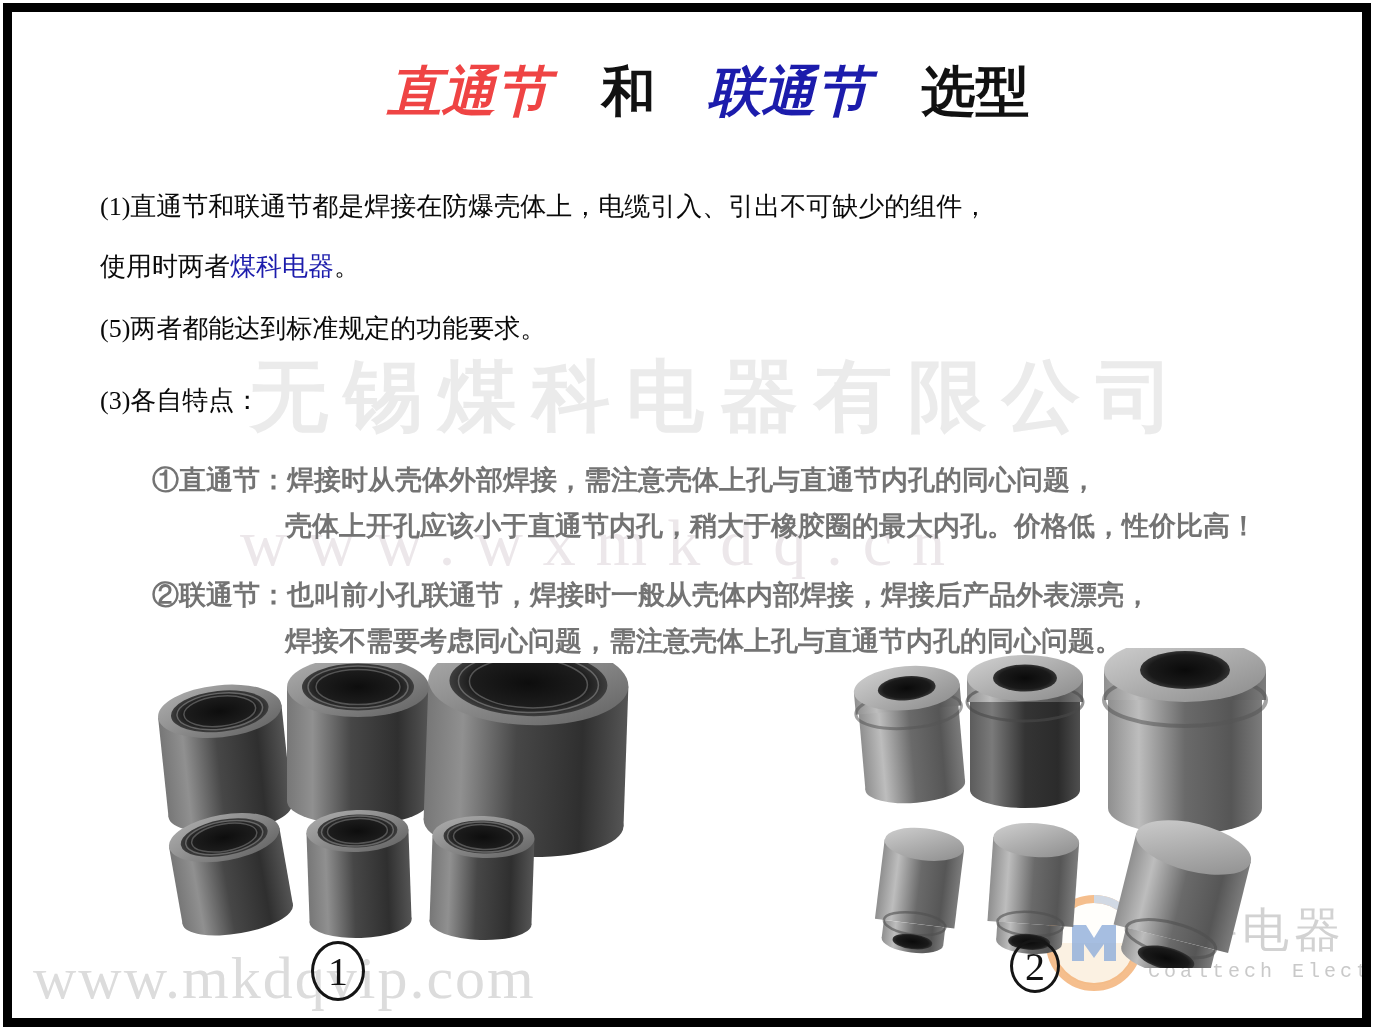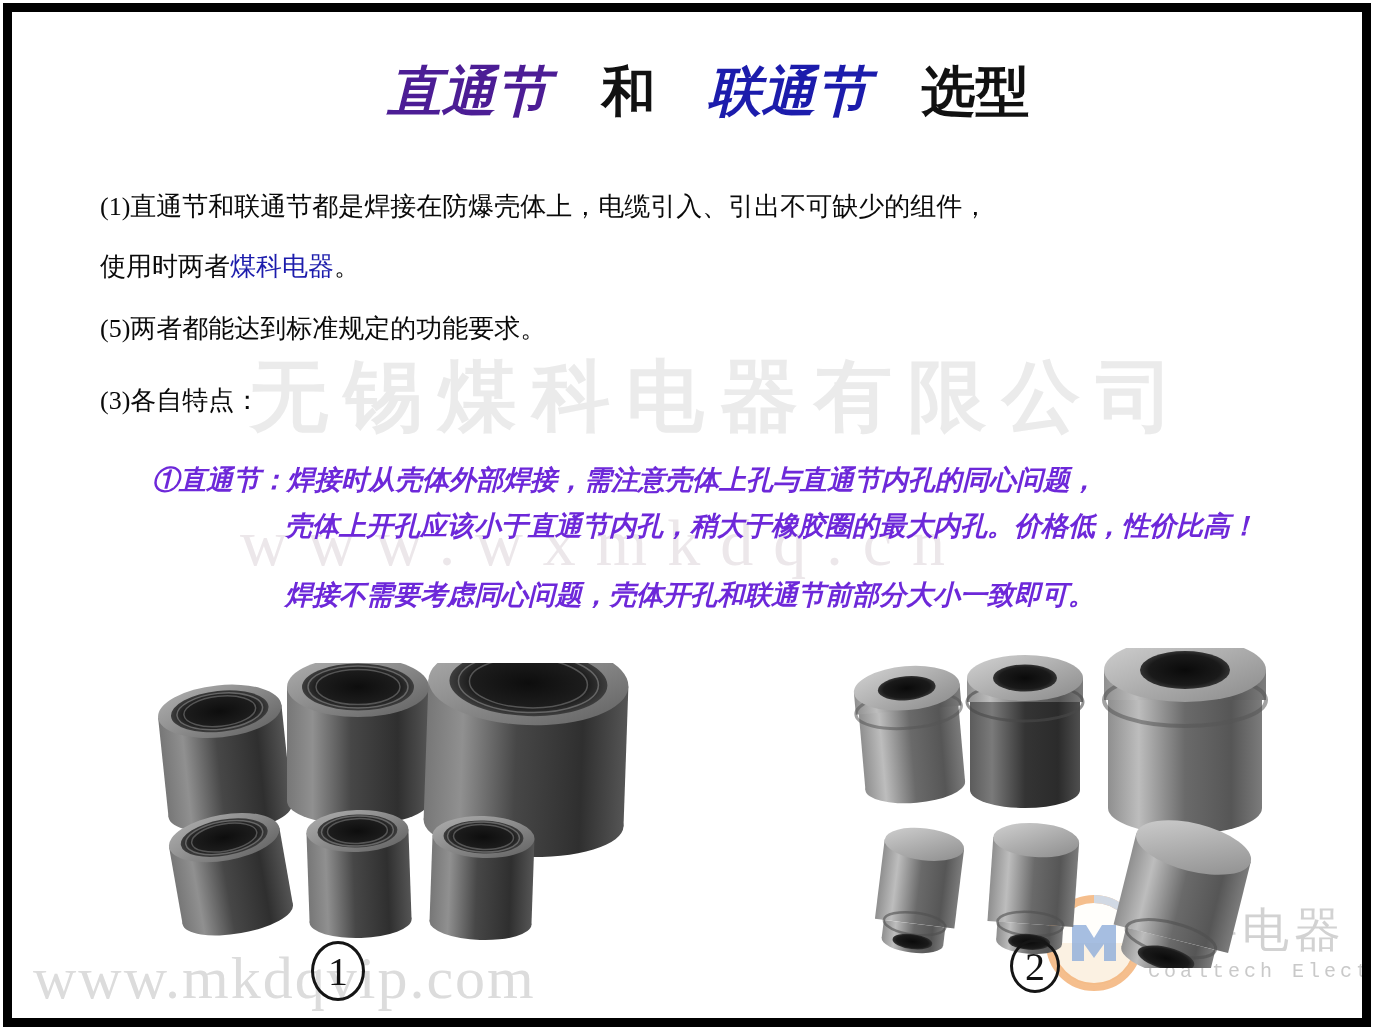--- a/index.html
+++ b/index.html
@@ -17,21 +17,21 @@
   .title{left:0;top:56px;width:100%;text-align:center;font-size:54px;font-weight:bold;color:#111;z-index:2;}
   .title .blue{font-style:italic;}
   .title .gap{display:inline-block;width:52px;}
   
   .para{font-size:26px;font-weight:normal;color:#0a0a0a;left:100px;z-index:2;}
   .p1l1{top:189px;}
   .p1l2{top:249px;}
   .p2{top:311px;}
   .p3{top:383px;}
   
-  .feat{left:152px;font-size:27px;font-weight:bold;color:#6d28d9;line-height:46px;z-index:2;font-style:italic;}
+  .feat{left:152px;font-size:27px;font-weight:bold;color:#737373;line-height:46px;z-index:2;}
   .f1{top:457px;}
   .f2{top:572px;}
   .feat .cont{margin-left:133px;}
   
   .photo1{left:145px;top:663px;z-index:2;}
   .photo2{left:833px;top:648px;z-index:2;}
   
   .circle-label{display:flex;align-items:center;justify-content:center;border:3px solid #151515;border-radius:50%;font-size:40px;color:#111;z-index:3;background:transparent;}
   .label1{left:311px;top:941px;width:48px;height:54px;}
   .label2{left:1010px;top:939px;width:44px;height:48px;}
@@ -41,36 +41,37 @@
   .logo-en{left:1148px;top:960px;font-size:20px;letter-spacing:4px;color:#c9c9c9;font-family:"Liberation Mono",monospace;z-index:1;}
 </style>
 </head>
 <body>
 
 <div class="abs wm-company">无锡煤科电器有限公司</div>
 <div class="abs wm-site-cn">www.wxmkdq.cn</div>
 <div class="abs wm-site-vip">www.mkdqvip.com</div>
 
 <div class="abs title">
-  <span class="blue" style="color: #4c1d95; margin-left: 43px;">直通节</span><span class="gap"></span><span>和</span><span class="gap"></span><span class="blue" style="color: rgb(28, 28, 172);">联通节</span><span class="gap"></span><span>选型</span>
+  <span class="blue" style="color: #ef4444; margin-left: 43px;">直通节</span><span class="gap"></span><span>和</span><span class="gap"></span><span class="blue" style="color: rgb(28, 28, 172);">联通节</span><span class="gap"></span><span>选型</span>
 </div>
 
 <div class="abs para p1l1">(1)直通节和联通节都是焊接在防爆壳体上，电缆引入、引出不可缺少的组件，</div>
 <div class="abs para p1l2">
   <span>使用时两者</span><span style="color: rgb(28, 28, 172);">煤科电器</span><span>。</span>
 </div>
 <div class="abs para p2">(5)两者都能达到标准规定的功能要求。</div>
 <div class="abs para p3">(3)各自特点：</div>
 
 <div class="abs feat f1">
   <div>①直通节：焊接时从壳体外部焊接，需注意壳体上孔与直通节内孔的同心问题，</div>
   <div class="cont">壳体上开孔应该小于直通节内孔，稍大于橡胶圈的最大内孔。价格低，性价比高！</div>
 </div>
 <div class="abs feat f2">
-  <div class="cont">焊接不需要考虑同心问题，壳体开孔和联通节前部分大小一致即可。</div>
+  <div>②联通节：也叫前小孔联通节，焊接时一般从壳体内部焊接，焊接后产品外表漂亮，</div>
+  <div class="cont">焊接不需要考虑同心问题，需注意壳体上孔与直通节内孔的同心问题。</div>
 </div>
 
 <svg class="abs photo1" width="492" height="290" viewBox="0 0 492 290">
   <defs>
     <linearGradient id="g1body" x1="0" y1="0" x2="1" y2="0">
       <stop offset="0" stop-color="#777777"></stop>
         <stop offset="0.18" stop-color="#909090"></stop>
       <stop offset="0.45" stop-color="#474747"></stop>
         <stop offset="0.78" stop-color="#2f2f2f"></stop>
       <stop offset="1" stop-color="#555555"></stop>

